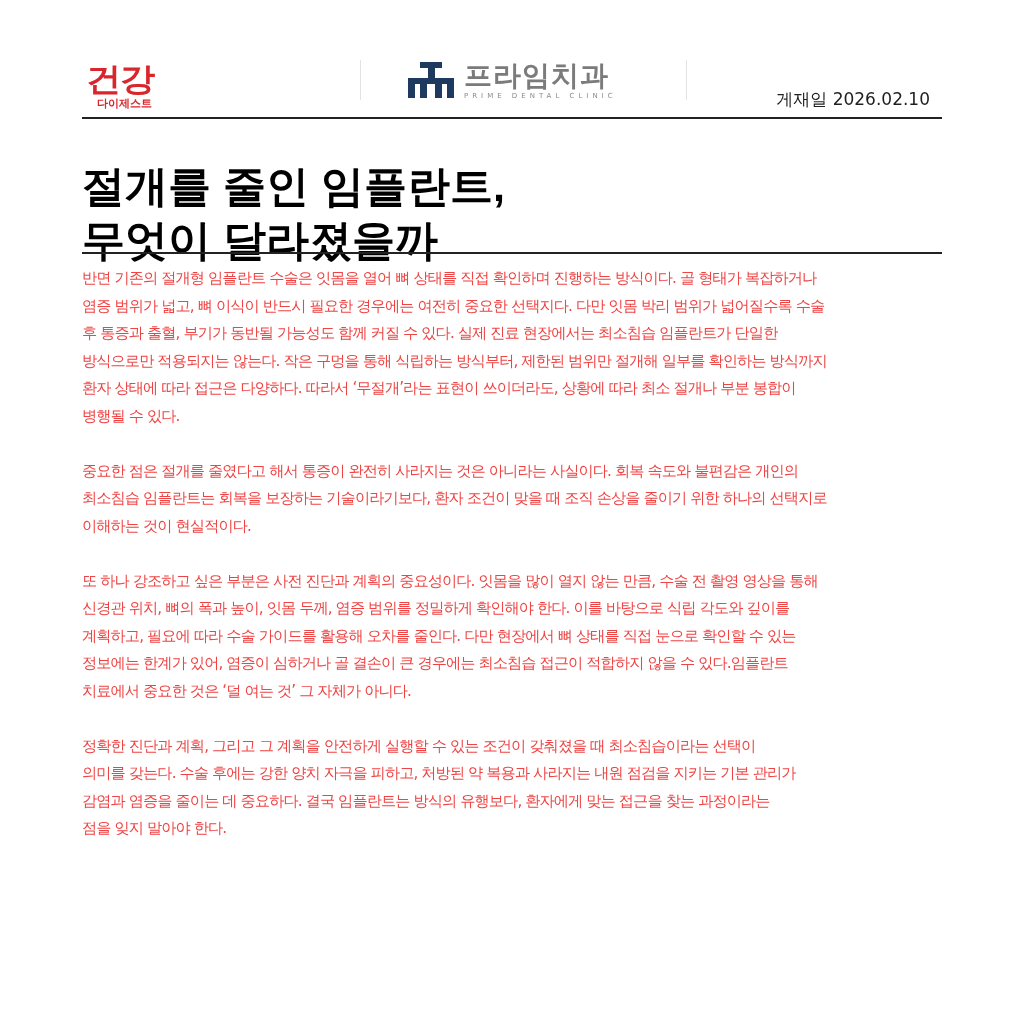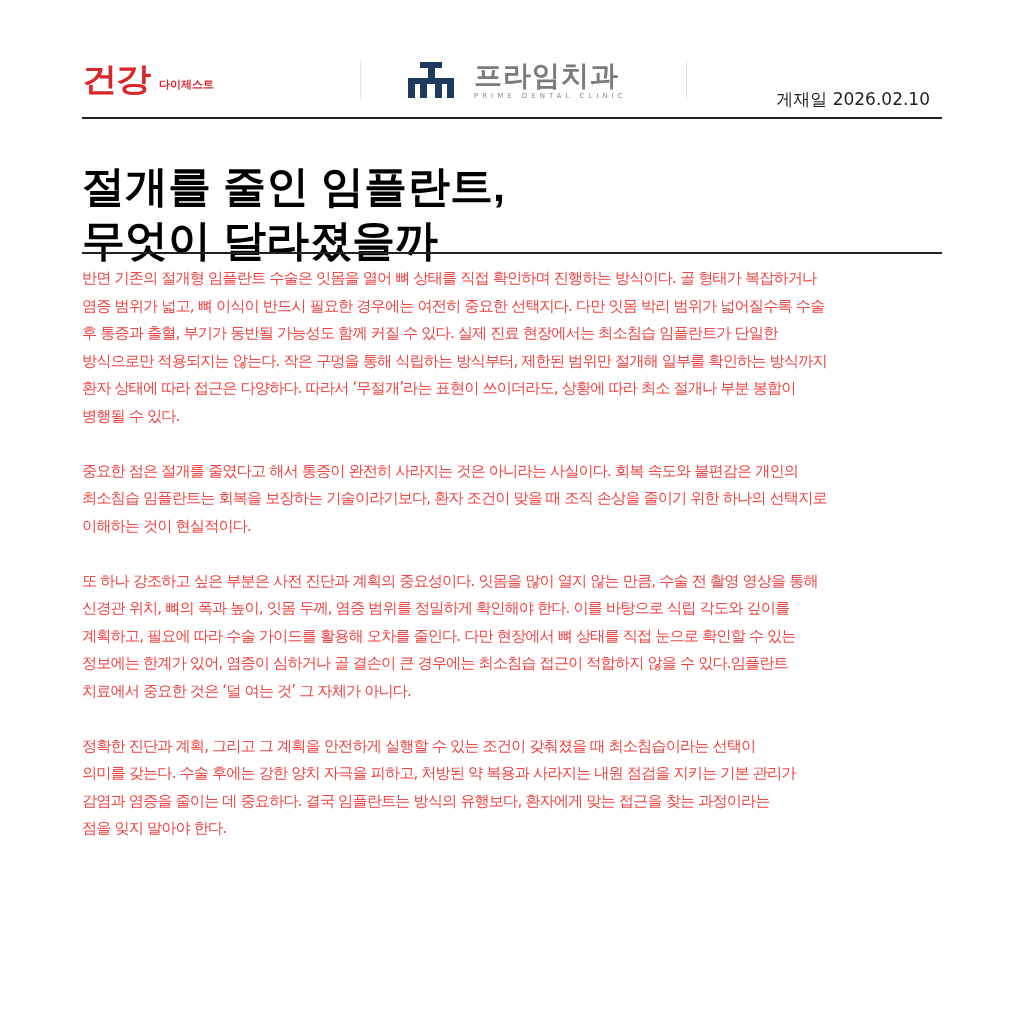--- a/index.html
+++ b/index.html
@@ -3,34 +3,34 @@
   <meta charset="utf-8">
   <style>
     html, body { margin: 0; padding: 0; background: #ffffff; }
     body {
       width: 1024px; height: 1024px; position: relative; overflow: hidden;
       font-family: "DejaVu Sans", sans-serif; color: #1a1a1a;
     }
     .header {
       position: absolute; left: 82px; top: 58px; width: 860px; height: 50px;
     }
-    .logo-left { position: absolute; left: 0; top: 4px; display: flex; align-items: flex-end; }
+    .logo-left { position: absolute; left: 0; top: 4px; display: flex; align-items: center; flex-direction: column; }
     .logo-left .big {
       font-family: "DejaVu Sans", sans-serif; font-weight: bold; font-size: 32px;
       color: #d8262c; letter-spacing: -1px; line-height: 34px;
       transform: scaleX(1.1); transform-origin: left bottom;
     }
     .logo-left .small {
       font-family: "DejaVu Sans", sans-serif; font-weight: bold; font-size: 11px;
       color: #d8262c; margin-left: 15px; margin-bottom: 4px; letter-spacing: 0;
     }
     .vsep { position: absolute; top: 2px; width: 1px; height: 40px; background: #e3e3e3; }
     .logo-mid { position: absolute; left: 324px; top: 2px; display: flex; align-items: center; }
     .logo-mid svg { display: block; }
-    .logo-mid .txt { margin-left: 18px; display: flex; flex-direction: column; }
+    .logo-mid .txt { margin-left: 8px; display: flex; flex-direction: column; }
     .logo-mid .ko {
       font-weight: bold; font-size: 28px; color: #7b7b7b; line-height: 30px; letter-spacing: 1px;
     }
     .logo-mid .en {
       font-size: 7px; color: #8a8a8a; letter-spacing: 4px; margin-top: 1px; white-space: nowrap;
     }
     .pubdate {
       position: absolute; right: 12px; top: 12px; font-size: 17px; color: #1f1f1f; margin-top: 18px;
     }
     .rule { position: absolute; left: 82px; width: 860px; height: 2px; background: #222; }

